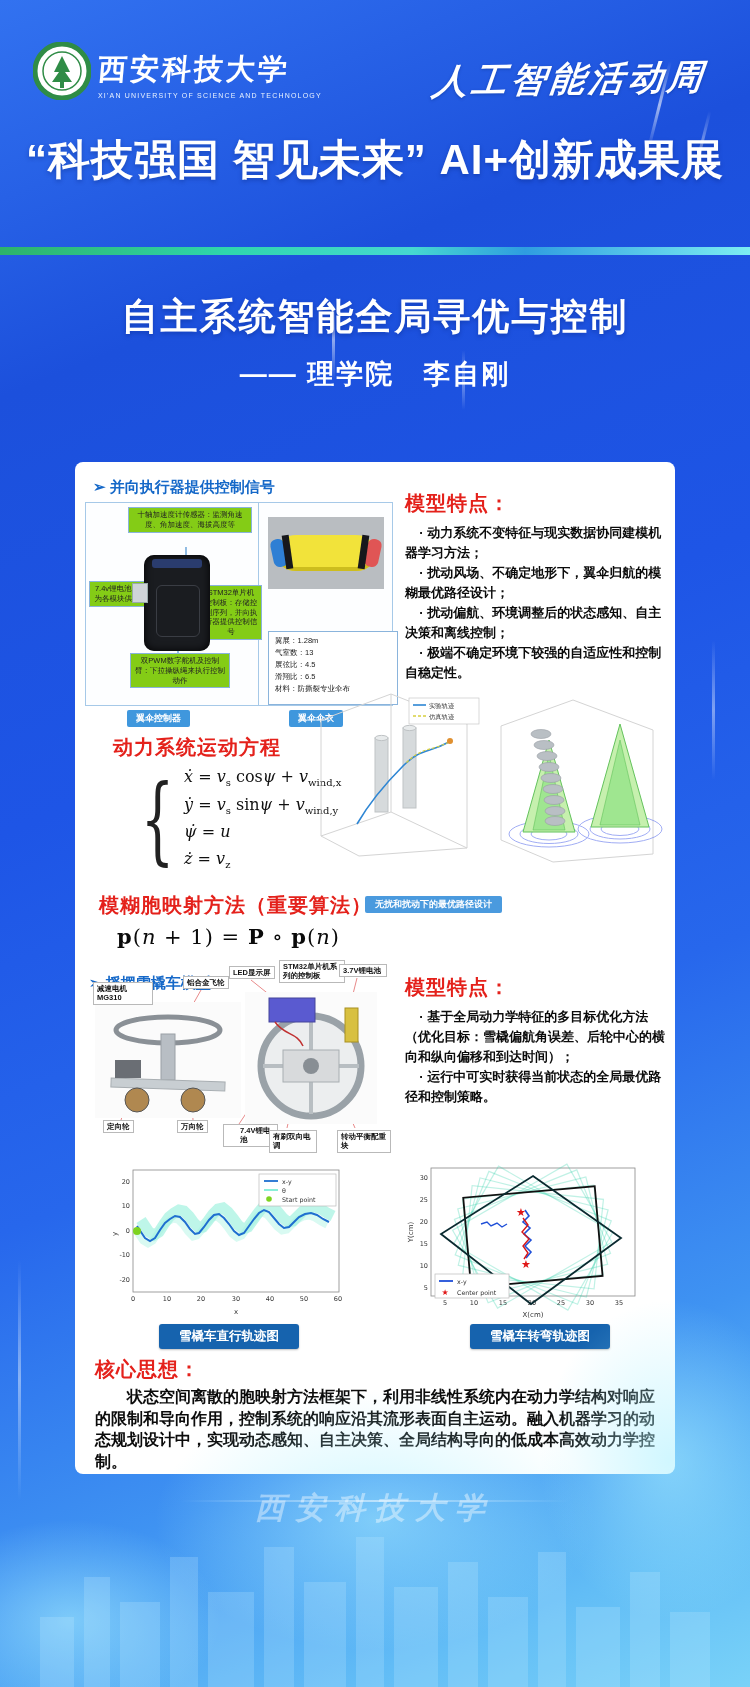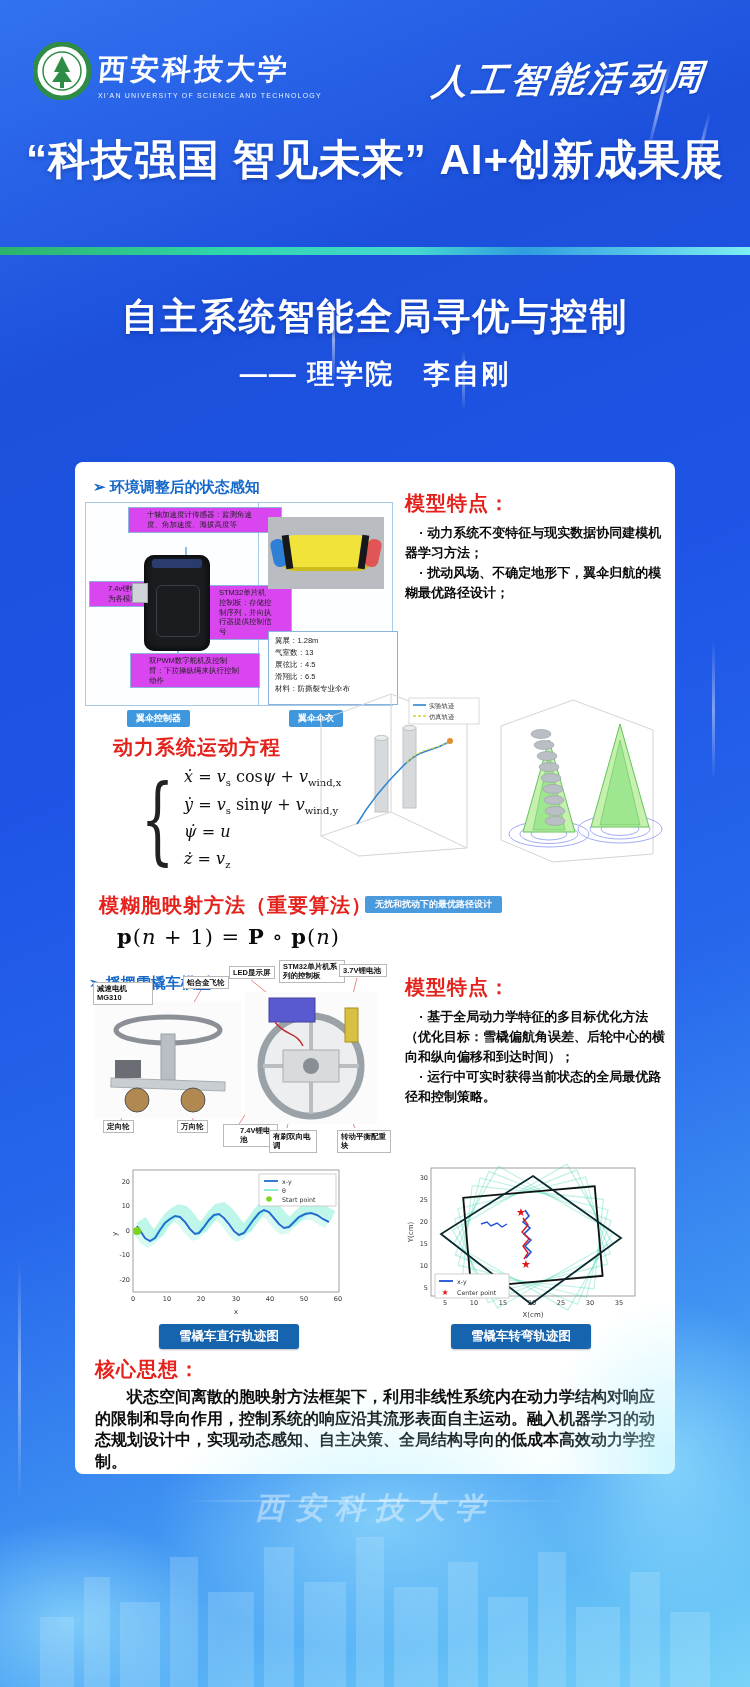--- a/index.html
+++ b/index.html
@@ -20,21 +20,21 @@
   .stripe{position:absolute;left:0;top:247px;width:100%;height:8px;
     background:linear-gradient(90deg,#2db36a,#2fd6ac 30%,#46d8d0 55%,#2f9de0 70%,#7deef2 100%);}
   .main-title{width:100%;text-align:center;color:#fff;font-size:37px;font-weight:bold;letter-spacing:2px;text-shadow:0 2px 4px rgba(0,30,110,.35);}
   .byline{width:100%;text-align:center;color:#fff;font-size:27px;font-weight:bold;letter-spacing:2px;}
   
   .panel{position:absolute;left:75px;top:462px;width:600px;height:1012px;background:#fff;border-radius:8px;}
   .blue-h{color:#1568c8;font-size:15px;font-weight:bold;}
   .red-h{color:#e4211b;font-size:20px;font-weight:bold;letter-spacing:1px;}
   .figbox{position:absolute;left:10px;top:40px;width:306px;height:202px;border:1px solid #a6c9e8;background:#fdfeff;}
   .figdiv{position:absolute;left:172px;top:0;width:0;height:202px;border-left:1px solid #a6c9e8;}
-  .co{position:absolute;border:1px solid #8ab4dc;background:#d946ef;font-size:7.5px;line-height:1.3;padding:2px 18px;color:#222;}
+  .co{position:absolute;border:1px solid #8ab4dc;background:#84cc16;font-size:7.5px;line-height:1.3;padding:2px 3px;color:#222;text-align:center;}
   .co2{position:absolute;border:1px solid #b9b9b9;background:#fff;font-size:7.5px;line-height:1.25;padding:1px 3px;color:#111;font-weight:bold;}
   .blabel{position:absolute;background:#3f97dd;color:#fff;font-size:9px;font-weight:bold;padding:2px 9px;border-radius:2px;}
   .specbox{position:absolute;left:182px;top:128px;width:116px;height:66px;border:1px solid #8ab4dc;background:#fff;
     font-size:7.5px;line-height:1.6;padding:3px 6px;color:#222;}
   .device{position:absolute;left:58px;top:52px;width:66px;height:96px;background:#1a1c20;border-radius:10px;box-shadow:inset 0 0 8px #000;}
   .device .topstrip{position:absolute;left:8px;top:4px;width:50px;height:9px;background:#2a3c6e;border-radius:3px;}
   .device .plug{position:absolute;left:-12px;top:28px;width:14px;height:18px;background:#cfd4d8;border:1px solid #9aa;}
   .device .detail{position:absolute;left:12px;top:30px;width:42px;height:50px;border:1px solid #3a3d44;border-radius:6px;}
   .parafoil-img{position:absolute;left:182px;top:14px;width:116px;height:72px;background:#b9bdc1;}
   .canopy{position:absolute;left:10px;top:18px;width:96px;height:36px;background:#f2e33a;border-radius:18px/14px;box-shadow:inset 0 -4px 0 #cdbd1e;}
@@ -92,21 +92,21 @@
 
   <div class="stripe"></div>
 
   <div class="abs main-title" style="left:0;top:292px;">自主系统智能全局寻优与控制</div>
   <div class="abs byline" style="left:0;top:356px;">—— 理学院　李自刚</div>
 
   <div class="panel">
 
     <div class="abs blue-h" style="left:18px;top:16px;">
       <span>➢</span>
-      <span>环境调整后的状态感知</span>
+      <span>并向执行器提供控制信号</span>
     </div>
 
     <div class="figbox">
       <div class="figdiv"></div>
       <svg class="abs" style="left:0;top:0;" width="306" height="202">
         <g stroke="#4a90d0" stroke-width="1.2">
           <line x1="100" y1="44" x2="100" y2="54"></line>
           <line x1="54" y1="100" x2="62" y2="103"></line>
           <line x1="112" y1="112" x2="102" y2="108"></line>
           <line x1="92" y1="150" x2="92" y2="142"></line>
@@ -138,20 +138,22 @@
         <div>材料：防撕裂专业伞布</div>
       </div>
     </div>
     <div class="blabel" style="left:52px;top:248px;">翼伞控制器</div>
     <div class="blabel" style="left:214px;top:248px;">翼伞伞衣</div>
 
     <div class="features" style="left:330px;top:28px;position:absolute;">
       <div class="red-h" style="margin-bottom:6px;">模型特点：</div>
       <p>· 动力系统不变特征与现实数据协同建模机器学习方法；</p>
       <p>· 扰动风场、不确定地形下，翼伞归航的模糊最优路径设计；</p>
+      <p>· 扰动偏航、环境调整后的状态感知、自主决策和离线控制；</p>
+      <p>· 极端不确定环境下较强的自适应性和控制自稳定性。</p>
     </div>
 
     <div class="abs red-h" style="left:38px;top:272px;">动力系统运动方程</div>
     <div class="abs eq-wrap" style="left:52px;top:302px;">
       <div class="eq-brace">{</div>
       <div class="eq-lines">
         <div><i>ẋ</i> = <i>v</i><sub>s</sub> cos<i>ψ</i> + <i>v</i><sub>wind,x</sub></div>
         <div><i>ẏ</i> = <i>v</i><sub>s</sub> sin<i>ψ</i> + <i>v</i><sub>wind,y</sub></div>
         <div><i>ψ̇</i> = <i>u</i></div>
         <div><i>ż</i> = <i>v</i><sub>z</sub></div>
@@ -363,21 +365,21 @@
       <g>
         <rect x="30" y="112" width="74" height="24" fill="#fff" stroke="#bbb" stroke-width=".7"></rect>
         <line x1="34" y1="119" x2="48" y2="119" stroke="#1f4fd8" stroke-width="1.8"></line>
         <text class="lgd" x="52" y="121.5">x-y</text>
         <text x="40" y="133" font-size="8" fill="#e01818" text-anchor="middle">★</text>
         <text class="lgd" x="52" y="132.5">Center point</text>
       </g>
     </svg>
 
     <div class="cap-btn" style="left:84px;top:862px;">雪橇车直行轨迹图</div>
-    <div class="cap-btn" style="left:376px;top:862px;">雪橇车转弯轨迹图</div>
+    <div class="cap-btn" style="left:395px;top:862px;">雪橇车转弯轨迹图</div>
 
     <div class="abs red-h" style="left:20px;top:894px;">核心思想：</div>
     <p class="core-body">状态空间离散的胞映射方法框架下，利用非线性系统内在动力学结构对响应的限制和导向作用，控制系统的响应沿其流形表面自主运动。融入机器学习的动态规划设计中，实现动态感知、自主决策、全局结构导向的低成本高效动力学控制。</p>
   </div>
 
   <div class="glow" style="left:155px;top:1390px;width:440px;height:260px;"></div>
   <div class="glow" style="left:-80px;top:1520px;width:300px;height:200px;"></div>
   <div class="glow" style="left:540px;top:1300px;width:260px;height:320px;"></div>
   <div class="hline"></div>
   <div class="watermark">西安科技大学</div>

